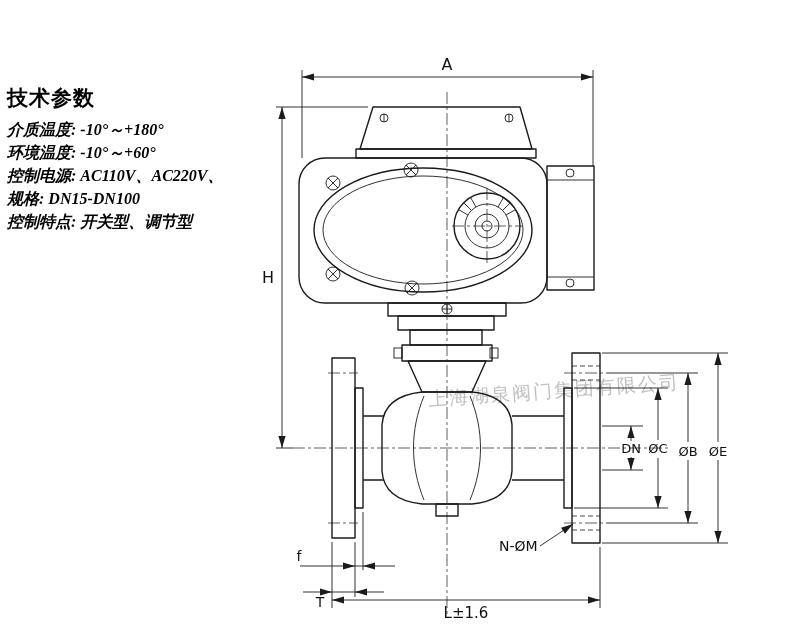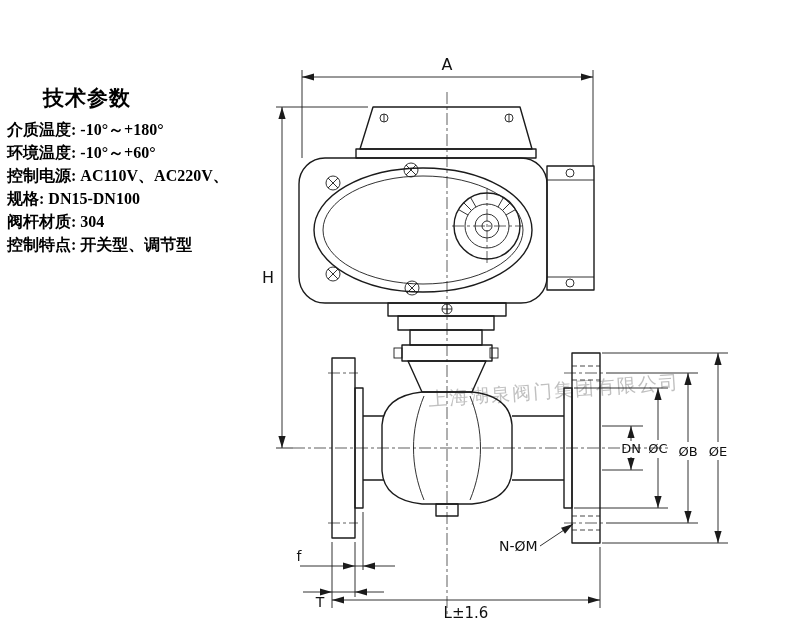--- a/index.html
+++ b/index.html
@@ -1,22 +1,22 @@
 <!DOCTYPE html>
 <html><head>
 <meta charset="utf-8">
 <style>
   html,body{margin:0;padding:0;background:#fff;}
   .screen{position:relative;width:787px;height:630px;background:#fff;overflow:hidden;
           font-family:"Liberation Sans",sans-serif;color:#000;}
   
   .specs{position:absolute;left:7px;top:84px;width:272px;z-index:3;
          font-family:"Liberation Serif",serif;}
-  .specs-title{font-size:21px;font-weight:700;margin-bottom:6px;letter-spacing:1px;margin-left:36px;}
-  .spec-line{font-size:16px;font-weight:700;line-height:23px;white-space:nowrap;}
+  .specs-title{font-size:21px;font-weight:700;margin-bottom:6px;letter-spacing:1px;}
+  .spec-line{font-size:16px;font-weight:700;line-height:23px;white-space:nowrap;font-style:italic;}
   
   .watermark{position:absolute;left:428px;top:378px;z-index:1;
              font-size:19px;letter-spacing:2px;color:rgba(150,150,150,.6);
              transform:rotate(-4deg);white-space:nowrap;
              font-family:"Liberation Serif",serif;}
   svg.draw{position:absolute;left:0;top:0;z-index:2;}
   
   .ol{fill:none;stroke:#1b1b1b;stroke-width:1.4;stroke-linejoin:round;}
   .tl{fill:none;stroke:#1b1b1b;stroke-width:0.9;}
   .dim{fill:none;stroke:#1b1b1b;stroke-width:0.9;}
@@ -31,21 +31,20 @@
 <div class="screen">
 
   <div class="watermark">上海湖泉阀门集团有限公司</div>
 
   <div class="specs">
     <div class="specs-title">技术参数</div>
     <div class="spec-line">介质温度: -10°～+180°</div>
     <div class="spec-line">环境温度: -10°～+60°</div>
     <div class="spec-line">控制电源: AC110V、AC220V、</div>
     <div class="spec-line">规格: DN15-DN100</div>
-    <div class="spec-line">阀杆材质: 304</div>
     <div class="spec-line">控制特点: 开关型、调节型</div>
   </div>
 
   <svg class="draw" width="787" height="630" viewBox="0 0 787 630">
     <defs>
       <marker id="arr" markerWidth="14" markerHeight="10" refX="13" refY="5" orient="auto-start-reverse" markerUnits="userSpaceOnUse">
         <path d="M13,5 L1,1.4 L1,8.6 Z" fill="#1b1b1b"></path>
       </marker>
     </defs>
 

